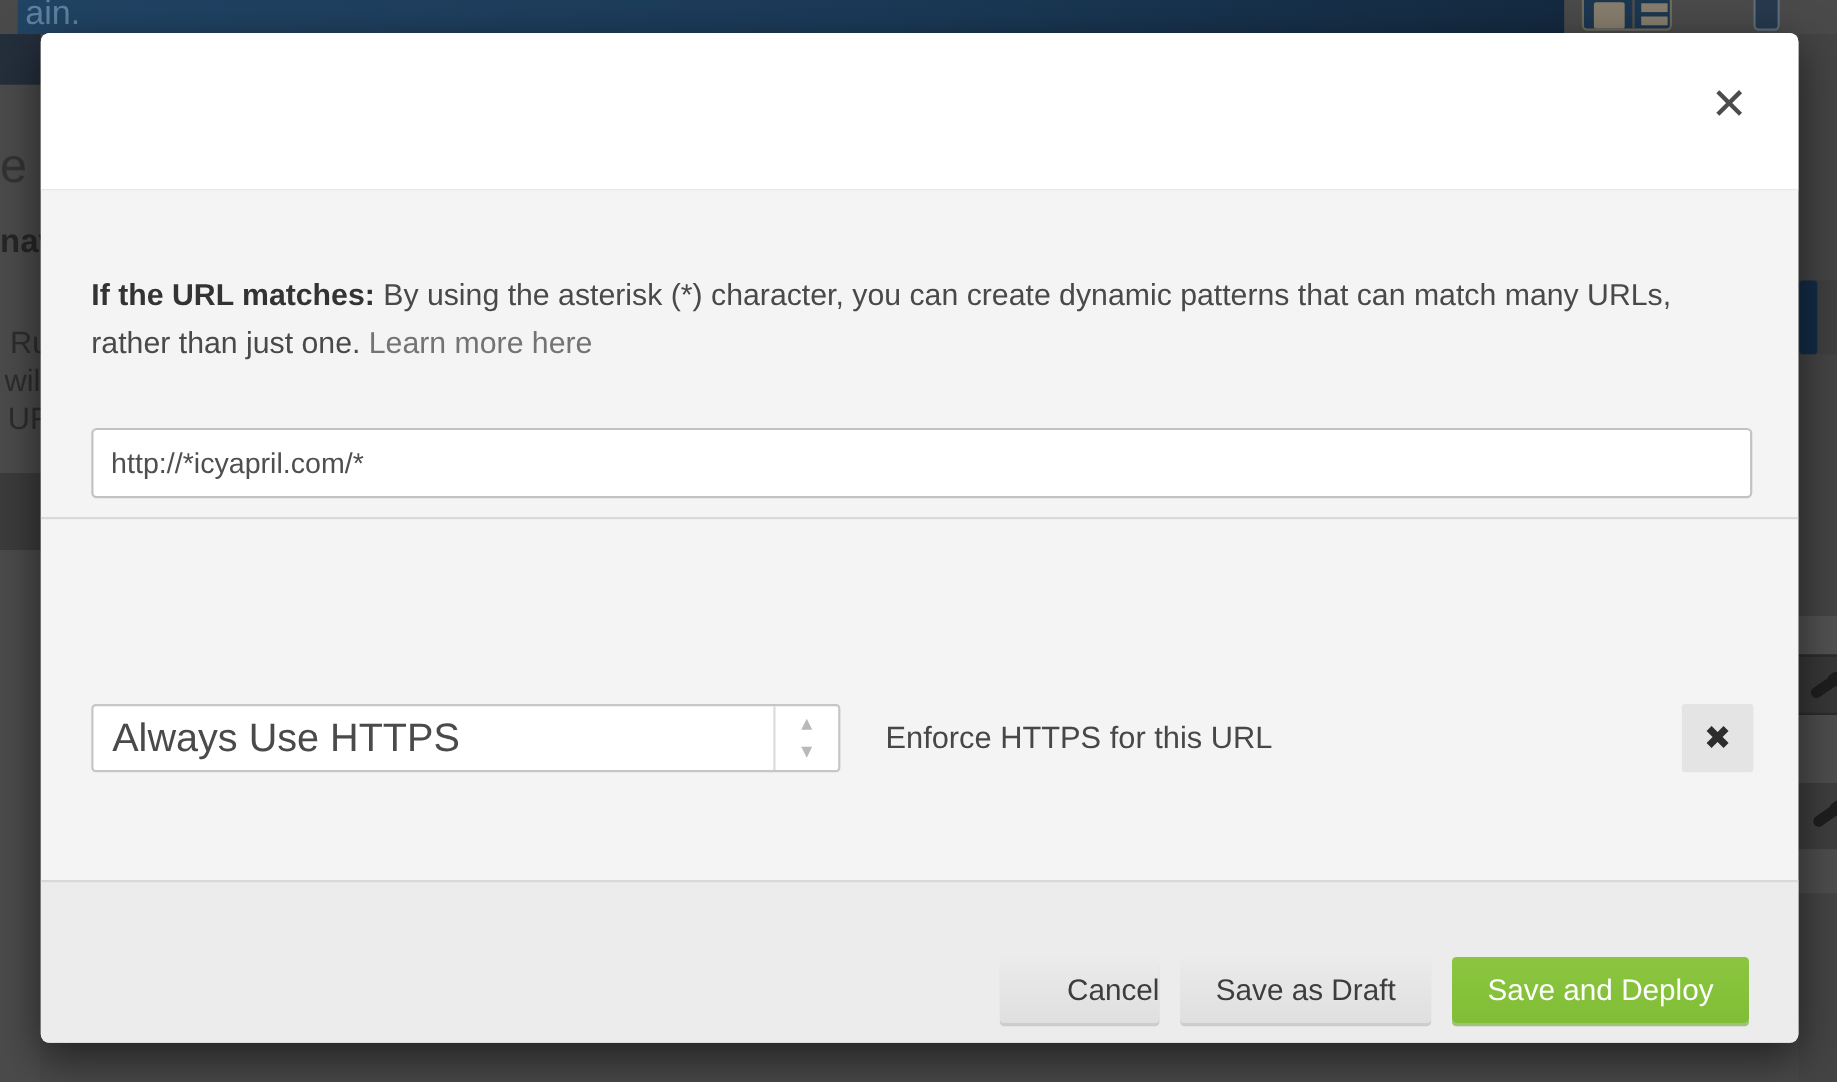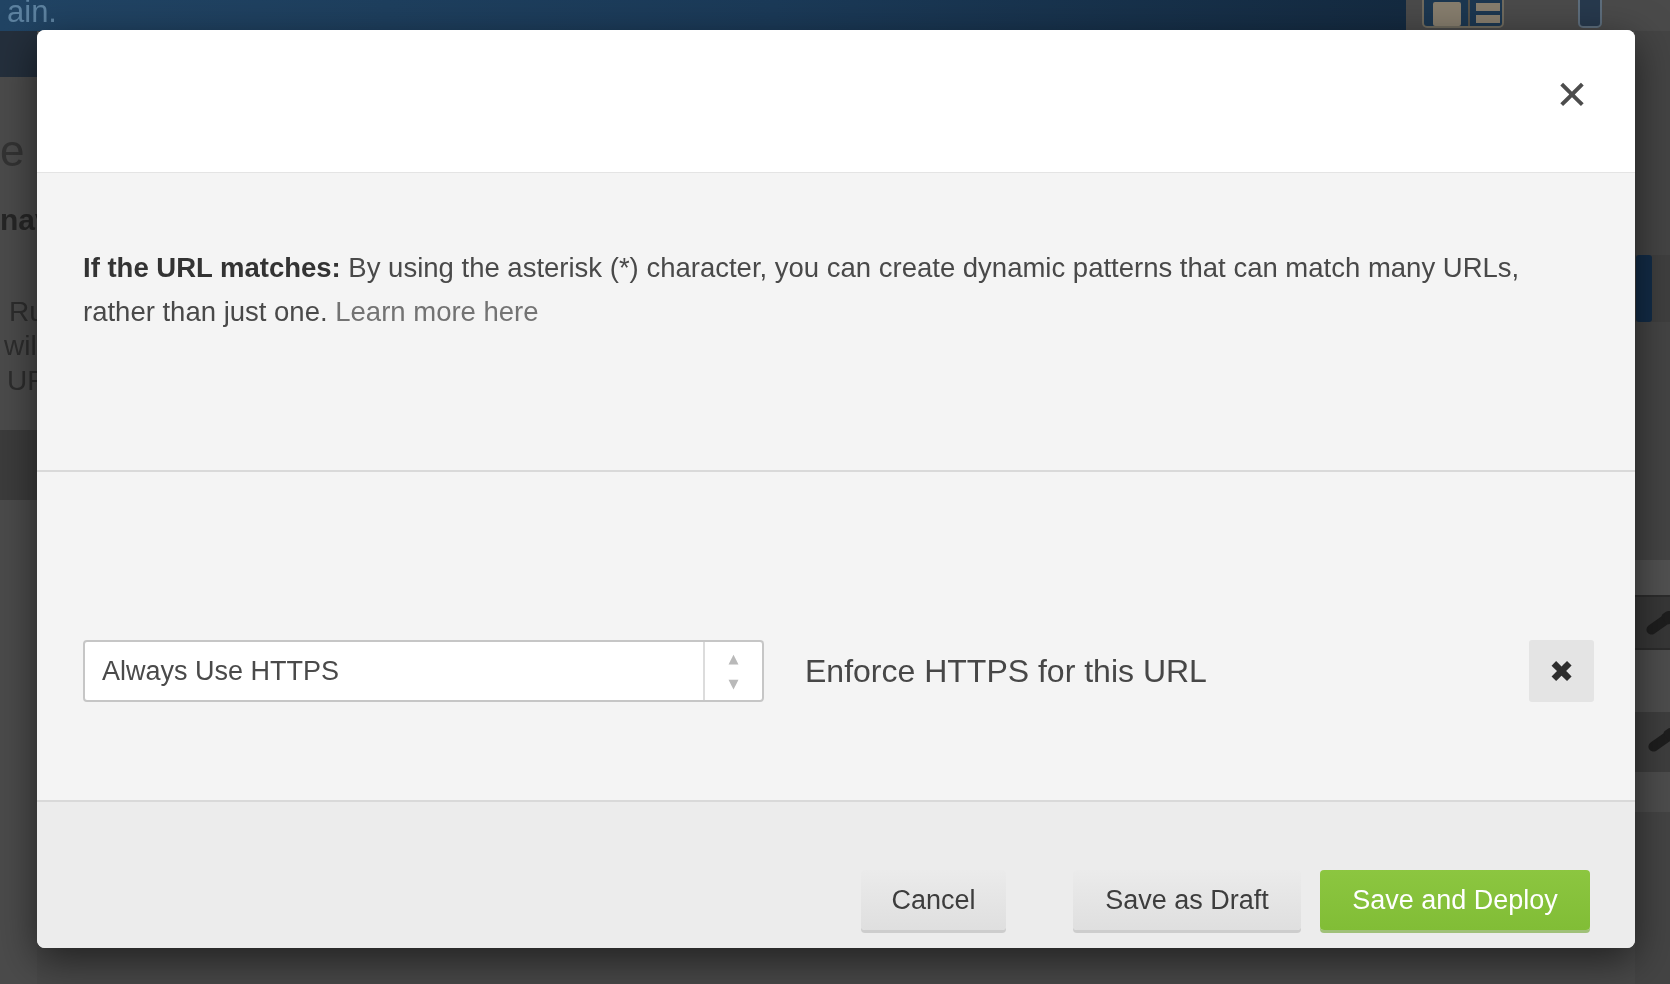--- a/index.html
+++ b/index.html
@@ -1,21 +1,21 @@
 <!DOCTYPE html>
 <html><head>
 <meta charset="utf-8">
 <style>
   * { margin:0; padding:0; box-sizing:border-box; }
   html,body { width:1670px; height:984px; }
   body { font-family:"Liberation Sans","DejaVu Sans",sans-serif; overflow:hidden; background:#4a4a4a; }
   #stage { position:relative; width:1670px; height:984px; overflow:hidden; }
 
   
-  .top-navbar { position:absolute; left:0; top:0; width:1406px; height:31px;
+  .top-navbar { position:absolute; left:16px; top:0; width:1406px; height:31px;
     background:linear-gradient(90deg,#214464 0%,#1b3a58 55%,#142a40 100%); }
   .nav-fragment { position:absolute; left:7px; top:-6px; font-size:31px; color:#5d82a0; }
   .view-toggle-icon { position:absolute; left:1422px; top:-8px; width:82px; height:36px;
     border:2px solid #6f6a5e; border-radius:5px; background:#1c3750; }
   .view-toggle-icon .cellA { position:absolute; left:9px; top:8px; width:28px; height:24px; background:#867d6d; border-radius:2px; }
   .view-toggle-icon .vsep { position:absolute; left:44px; top:0; width:2px; height:32px; background:#55524a; }
   .view-toggle-icon .bar1 { position:absolute; left:52px; top:9px; width:24px; height:8px; background:#867d6d; }
   .view-toggle-icon .bar2 { position:absolute; left:52px; top:21px; width:24px; height:8px; background:#867d6d; }
   .nav-sliver-icon { position:absolute; left:1578px; top:-6px; width:24px; height:34px;
     border:2px solid #5d6d7c; border-radius:5px; background:#27394d; }
@@ -58,36 +58,36 @@
   .url-input { position:absolute; left:46px; top:215px; width:1510px; height:64px; background:#fff;
     border:2px solid #c2c2c2; border-radius:5px; font-family:"Liberation Sans","DejaVu Sans",sans-serif;
     font-size:26px; color:#4f4f4f; padding:0 16px; outline:none; }
 
   .section-divider { position:absolute; left:0; top:440px; width:100%; height:2px; background:#d9d9d9; }
 
   .section-settings { position:absolute; left:0; top:442px; width:100%; height:358px; }
   .settings-heading { position:absolute; left:46px; top:86px; font-size:28.5px; font-weight:bold; color:#3a3a3a; }
   .setting-select { position:absolute; left:46px; top:168px; width:681px; height:62px; background:#fff;
     border:2px solid #c6c6c6; border-radius:4px; cursor:pointer; }
-  .setting-select .value { position:absolute; left:17px; top:0; height:62px; line-height:58px; font-size:27px; color:#4a4a4a; }
+  .setting-select .value { position:absolute; left:17px; top:0; height:62px; line-height:58px; font-size:36px; color:#4a4a4a; }
   .setting-select .arrow-box { position:absolute; right:0; top:0; width:59px; height:58px; border-left:2px solid #dcdcdc; }
   .setting-select .arrow-box .up, .setting-select .arrow-box .dn { position:absolute; left:50%; transform:translateX(-50%);
     font-size:13px; color:#b9b9b9; font-family:"DejaVu Sans",sans-serif; }
   .setting-select .arrow-box .up { top:9px; }
   .setting-select .arrow-box .dn { bottom:9px; }
-  .setting-desc { position:absolute; left:768px; top:170px; height:58px; line-height:58px; font-size:32px; color:#474747; }
+  .setting-desc { position:absolute; left:768px; top:170px; height:58px; line-height:58px; font-size:28px; color:#474747; }
   .remove-setting-btn { position:absolute; left:1492px; top:168px; width:65px; height:62px; background:#e4e4e4;
     border:none; border-radius:3px; font-size:30px; color:#2d2d2d; font-family:"DejaVu Sans",sans-serif; cursor:pointer; }
   .settings-helper { position:absolute; left:46px; top:259px; font-size:27px; color:#8e8e8e; }
 
   .modal-footer { position:absolute; left:0; top:770px; width:100%; height:148px; background:#ececec; border-top:2px solid #d9d9d9; }
   .btn { position:absolute; top:68px; height:60px; border:none; border-radius:4px; font-size:27px;
     font-family:"Liberation Sans","DejaVu Sans",sans-serif; cursor:pointer; }
   .btn-gray { background:linear-gradient(#ebebeb,#dfdfdf); color:#3d3d3d; box-shadow:0 3px 0 rgba(180,180,180,.55); }
-  .btn-cancel { left:824px; width:145px; }
+  .btn-cancel { left:872px; width:145px;text-align:right; }
   .btn-draft { left:1036px; width:228px; }
   .btn-deploy { left:1283px; width:270px; background:linear-gradient(#8cc640,#81bd36); color:#fff; box-shadow:0 3px 0 rgba(110,165,45,.6); }
 </style>
 </head>
 <body>
 
 <div id="stage">
 
   <div class="top-navbar">
     <div class="nav-fragment">ain.</div>
@@ -135,20 +135,21 @@
   <div class="modal">
 
     <div class="modal-header">
       <div class="modal-close">✕</div>
     </div>
 
     <div class="section-url">
       <div class="intro">
         <b>If the URL matches:</b><span> By using the asterisk (*) character, you can create dynamic patterns that can match many URLs, rather than just one. </span><a href="#">Learn more here</a>
       </div>
+      <input class="url-input" readonly="" value="http://*icyapril.com/*" style="">
     </div>
 
     <div class="section-divider"></div>
 
     <div class="section-settings">
 
       <div class="setting-select">
         <div class="value">Always Use HTTPS</div>
         <div class="arrow-box">
           <div class="up">▲</div>

